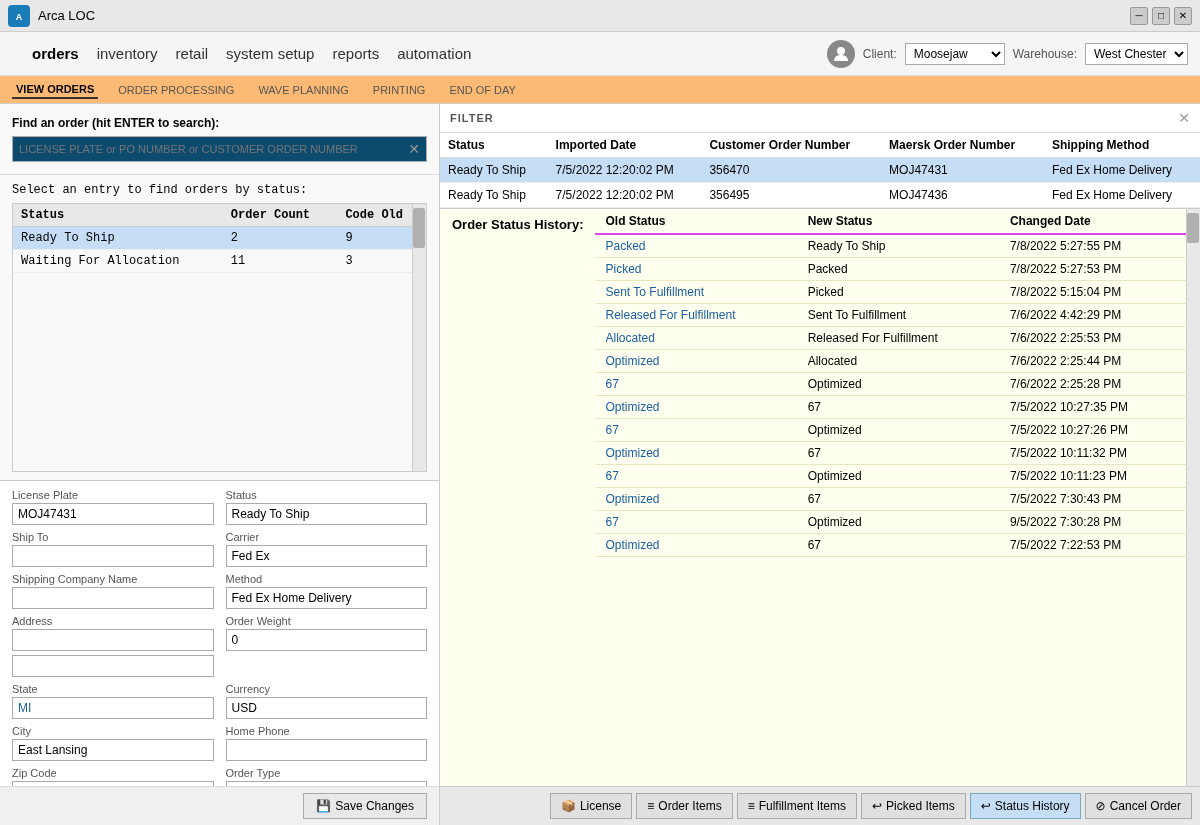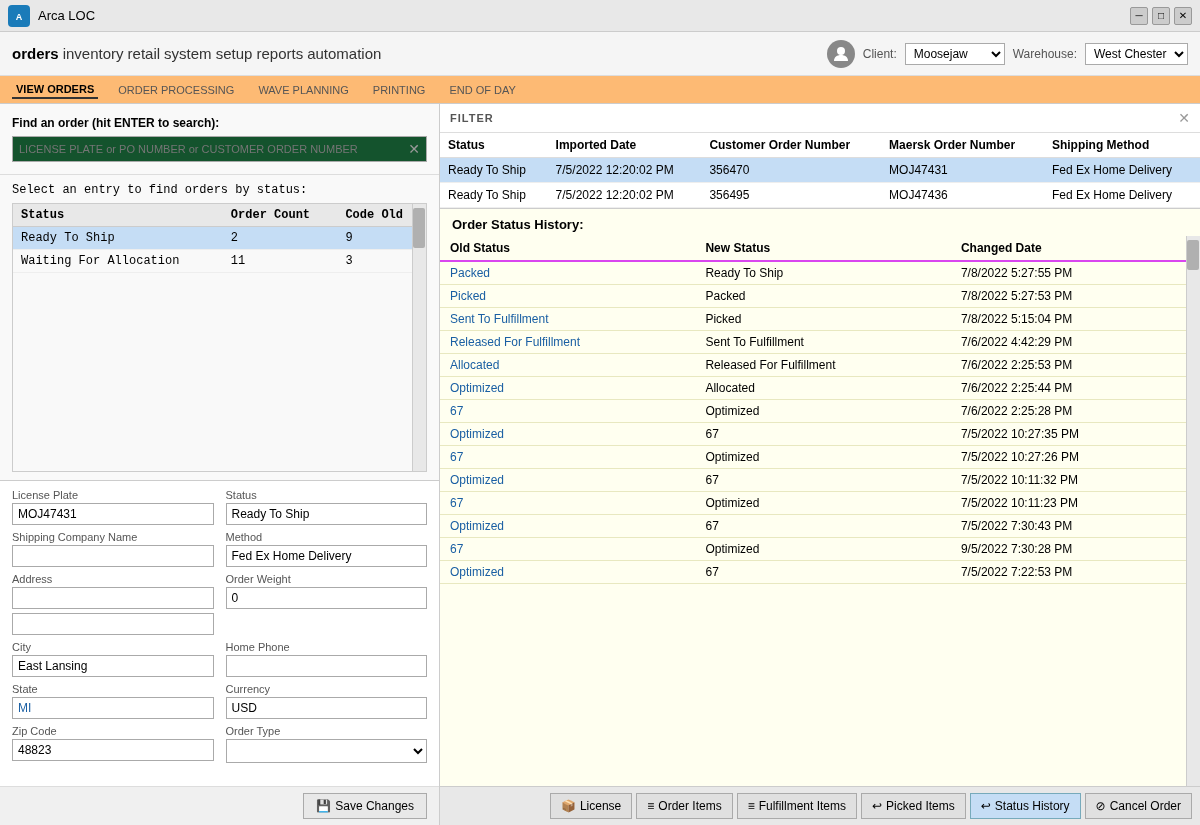--- a/index.html
+++ b/index.html
@@ -16,21 +16,21 @@
     .title-bar-title { font-size: 13px; font-weight: normal; }
     .title-bar-controls { display: flex; gap: 4px; }
     .tb-btn { width: 18px; height: 18px; background: #ccc; border: 1px solid #999; border-radius: 2px; display: flex; align-items: center; justify-content: center; font-size: 10px; cursor: pointer; }
 
     
     .nav-bar {
       display: flex; align-items: center; justify-content: space-between;
       background: #f5f5f5; padding: 6px 12px; height: 44px;
       border-bottom: 1px solid #ddd;
     }
-    .nav-links { display: flex; align-items: center; gap: 4px; }
+    .nav-links { display: flex; align-items: center; gap: 18px; margin-left: 20px; }
     .nav-link { font-size: 15px; color: #333; cursor: pointer; text-decoration: none; }
     .nav-link.active { font-weight: bold; color: #000; }
     .nav-right { display: flex; align-items: center; gap: 8px; }
     .nav-label { font-size: 12px; color: #555; }
     .nav-select { border: 1px solid #aaa; padding: 2px 4px; font-size: 12px; background: white; min-width: 100px; }
     .user-icon { width: 28px; height: 28px; background: #888; border-radius: 50%; display: flex; align-items: center; justify-content: center; color: white; font-size: 14px; }
 
     
     .sub-nav {
       display: flex; align-items: center; gap: 16px;
@@ -41,21 +41,21 @@
     .sub-nav-item.active { color: #000; border-bottom: 2px solid #333; font-weight: bold; }
 
     
     .main-content { display: flex; height: calc(825px - 32px - 44px - 28px); }
 
     
     .left-panel { width: 440px; min-width: 440px; display: flex; flex-direction: column; border-right: 1px solid #ccc; background: #f9f9f9; }
     
     .search-section { padding: 12px; border-bottom: 1px solid #ddd; }
     .search-label { font-size: 12px; font-weight: bold; margin-bottom: 6px; }
-    .search-box { display: flex; align-items: center; border: 1px solid #aaa; background: #14532d; padding: 4px 6px; }
+    .search-box { display: flex; align-items: center; border: 1px solid #aaa; background: #0c4a6e; padding: 4px 6px; }
     .search-input { flex: 1; border: none; outline: none; font-size: 11px; color: #999; background: transparent; }
     .search-clear { cursor: pointer; color: #999; font-size: 14px; }
     
     .status-section { padding: 8px 12px; flex: 1; display: flex; flex-direction: column; font-family: Liberation Mono, monospace; }
     .status-label { font-size: 12px; margin-bottom: 6px; }
     .status-table-wrapper { flex: 1; overflow: hidden; border: 1px solid #ccc; position: relative; }
     .status-table { width: 100%; border-collapse: collapse; }
     .status-table th { background: #e8e8e8; border-bottom: 1px solid #ccc; padding: 4px 8px; text-align: left; font-size: 12px; font-weight: bold; }
     .status-table td { padding: 4px 8px; font-size: 12px; border-bottom: 1px solid #eee; }
     .status-table tr.selected td { background: #c5ddf5; }
@@ -78,21 +78,21 @@
     .filter-header { display: flex; align-items: center; justify-content: space-between; padding: 6px 10px; border-bottom: 1px solid #ddd; }
     .filter-title { font-size: 11px; font-weight: bold; color: #555; letter-spacing: 1px; }
     .filter-close { cursor: pointer; color: #999; font-size: 14px; }
     .filter-table-wrapper { overflow: hidden; }
     .filter-table { width: 100%; border-collapse: collapse; }
     .filter-table th { padding: 5px 8px; text-align: left; font-size: 12px; font-weight: bold; border-bottom: 1px solid #ddd; }
     .filter-table td { padding: 5px 8px; font-size: 12px; border-bottom: 1px solid #eee; cursor: pointer; }
     .filter-table tr.selected td { background: #c5ddf5; }
 
     
-    .history-section { flex: 1; overflow: hidden; background: #fffff0; display: flex; flex-direction: column; }
+    .history-section { flex: 1; overflow: hidden; background: #fffff0; display: flex; flex-direction: row; }
     .history-title { font-size: 13px; font-weight: bold; padding: 8px 12px 4px; }
     .history-table-wrapper { flex: 1; overflow: hidden; position: relative; }
     .history-table { width: 100%; border-collapse: collapse; }
     .history-table th { padding: 5px 10px; text-align: left; font-size: 12px; font-weight: bold; border-bottom: 2px solid #d946ef; }
     .history-table td { padding: 4px 10px; font-size: 12px; border-bottom: 1px solid #e8e8c0; }
     .history-table td.old-status { color: #1a5fa3; }
 
     
     .bottom-bar { display: flex; gap: 4px; padding: 6px 8px; background: #e8e8e8; border-top: 1px solid #ccc; justify-content: flex-end; }
     .action-btn { background: #e0e0e0; border: 1px solid #aaa; padding: 5px 10px; font-size: 12px; cursor: pointer; display: flex; align-items: center; gap: 4px; white-space: nowrap; }
@@ -204,20 +204,30 @@
           <label>License Plate</label>
           <input type="text" value="MOJ47431" style="">
         </div>
         <div class="form-field">
           <label>Status</label>
           <input type="text" value="Ready To Ship" style="">
         </div>
       </div>
       <div class="form-row">
         <div class="form-field">
+          <label>Ship To</label>
+          <input type="text" value="" style="">
+        </div>
+        <div class="form-field">
+          <label>Carrier</label>
+          <input type="text" value="Fed Ex" style="">
+        </div>
+      </div>
+      <div class="form-row">
+        <div class="form-field">
           <label>Shipping Company Name</label>
           <input type="text" value="" style="">
         </div>
         <div class="form-field">
           <label>Method</label>
           <input type="text" value="Fed Ex Home Delivery" style="">
         </div>
       </div>
       <div class="form-row">
         <div class="form-field">
@@ -225,36 +235,36 @@
           <input type="text" value="" style="margin-bottom: 4px;">
           <input type="text" value="" style="">
         </div>
         <div class="form-field">
           <label>Order Weight</label>
           <input type="text" value="0" style="">
         </div>
       </div>
       <div class="form-row">
         <div class="form-field">
+          <label>State</label>
+          <input type="text" value="MI" style="color: rgb(26, 95, 163);">
+        </div>
+        <div class="form-field">
+          <label>Currency</label>
+          <input type="text" value="USD" style="">
+        </div>
+      </div>
+      <div class="form-row">
+        <div class="form-field">
           <label>City</label>
           <input type="text" value="East Lansing" style="">
         </div>
         <div class="form-field">
           <label>Home Phone</label>
           <input type="text" value="" style="">
-        </div>
-      </div>
-      <div class="form-row">
-        <div class="form-field">
-          <label>State</label>
-          <input type="text" value="MI" style="color: rgb(26, 95, 163);">
-        </div>
-        <div class="form-field">
-          <label>Currency</label>
-          <input type="text" value="USD" style="">
         </div>
       </div>
       <div class="form-row">
         <div class="form-field">
           <label>Zip Code</label>
           <input type="text" value="48823" style="">
         </div>
         <div class="form-field">
           <label>Order Type</label>
           <select><option></option></select>

